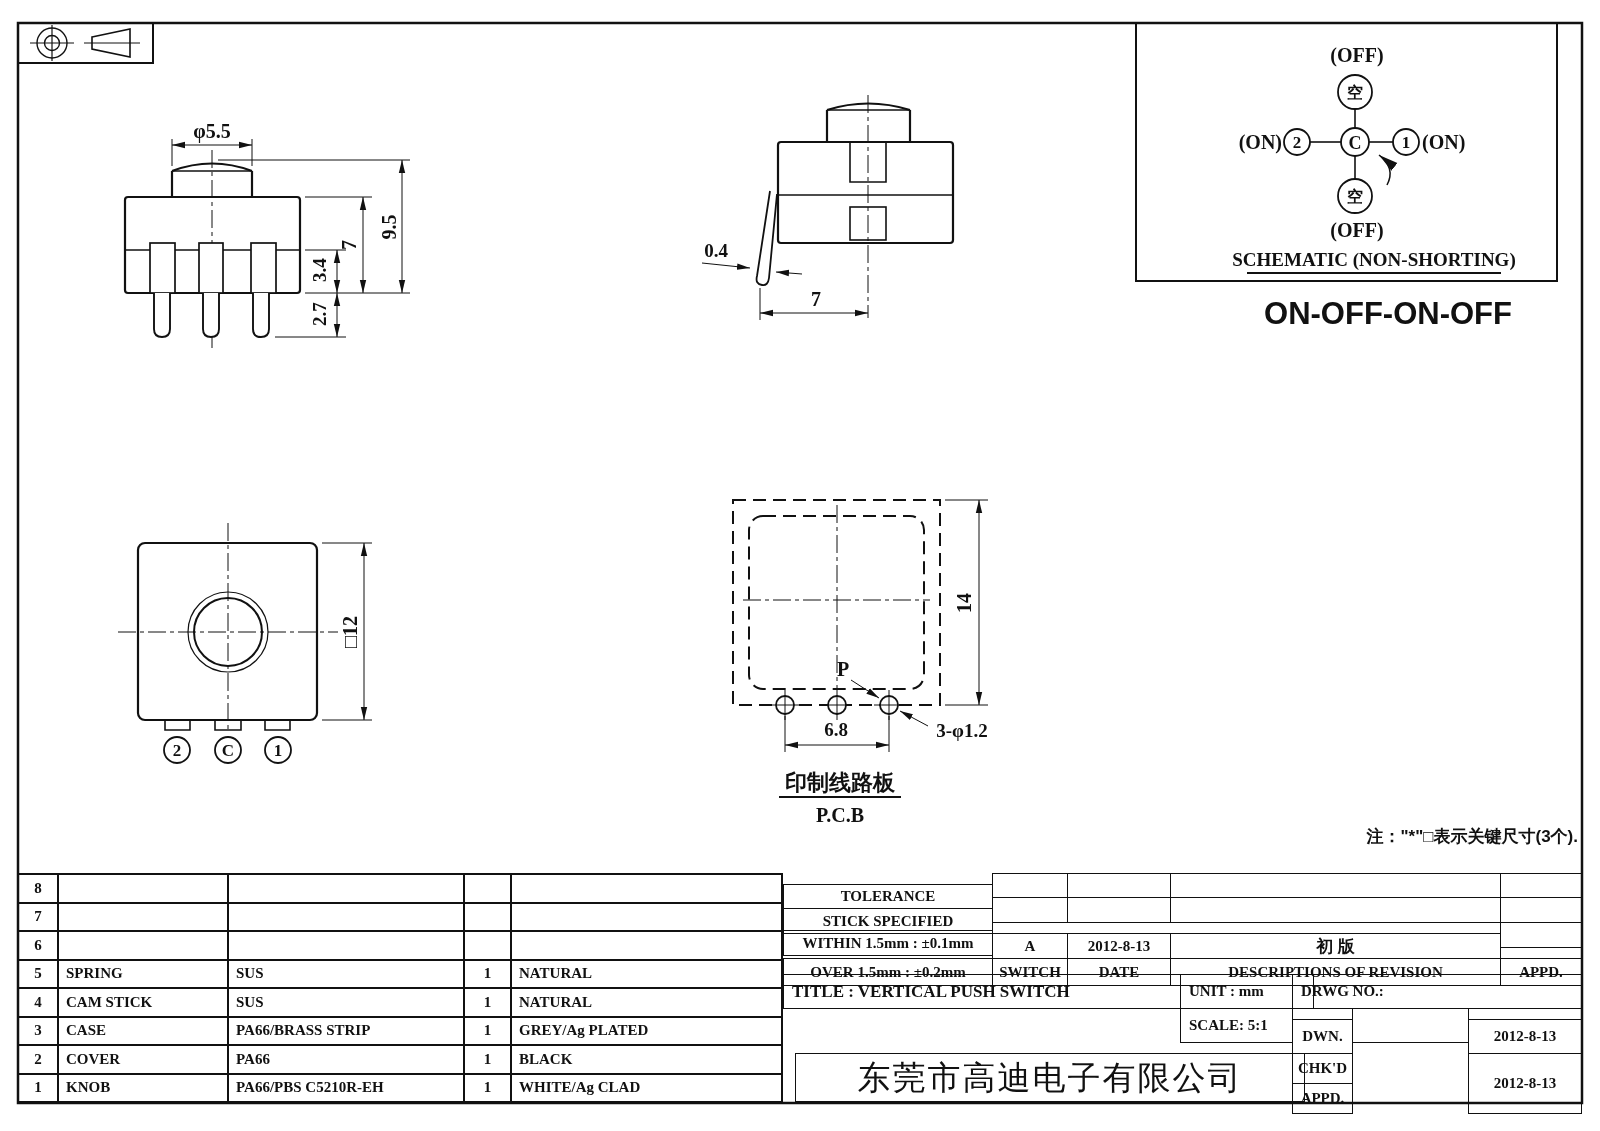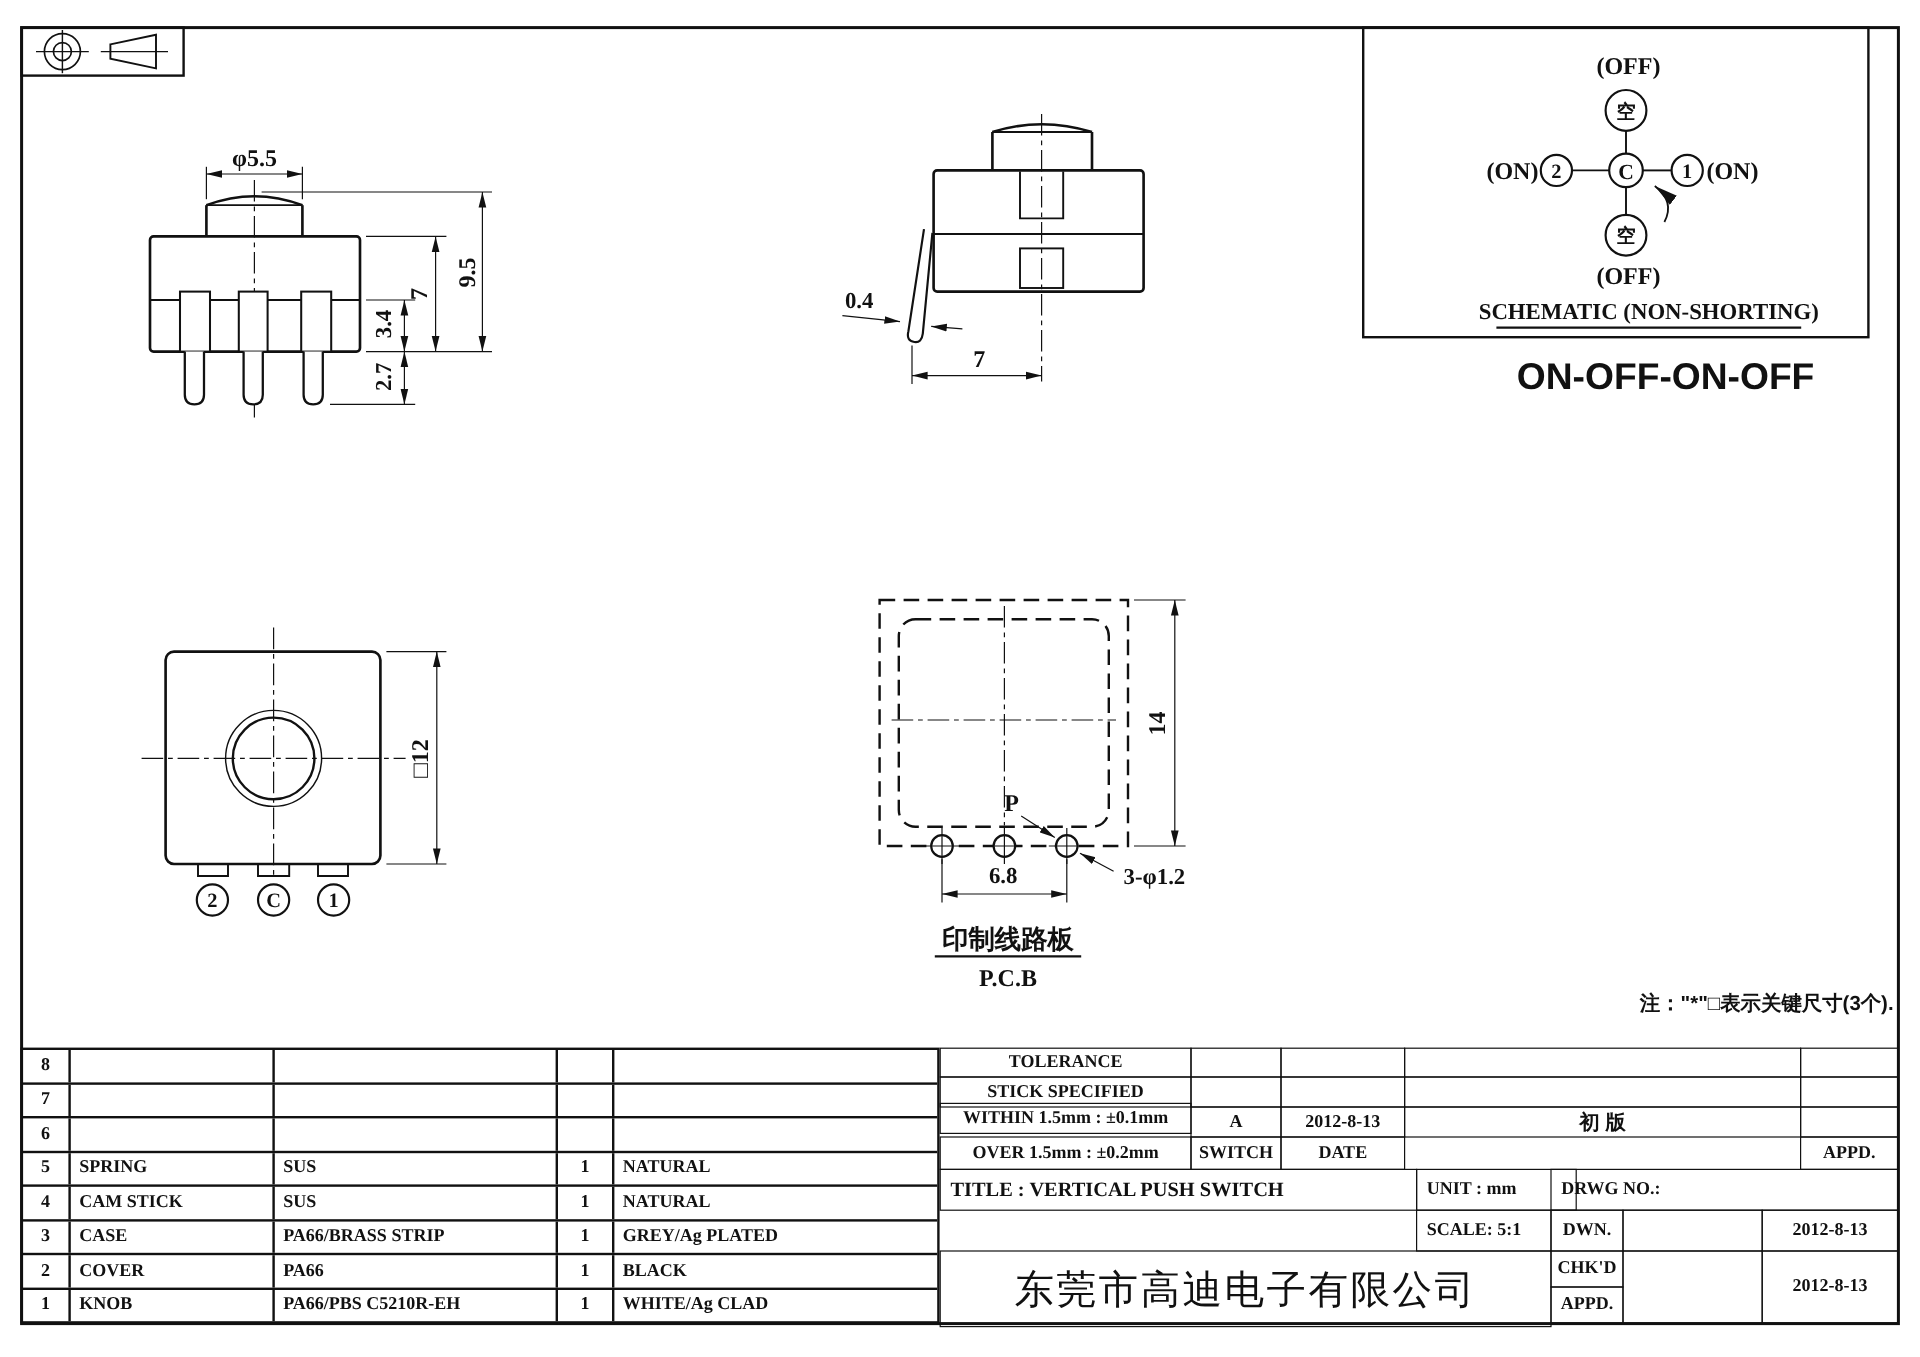--- a/index.html
+++ b/index.html
@@ -16,21 +16,21 @@
   .pt-row:last-child{border-bottom:none;}
   .pt-cell{border-right:2px solid #111;display:flex;align-items:center;padding:0 0 0 7px;
       box-sizing:border-box;overflow:hidden;white-space:nowrap;line-height:1;}
   .pt-cell:last-child{border-right:none;}
   .pt-c{justify-content:center;padding:0;}
   
   #title-block{position:absolute;left:783px;top:873px;width:799px;height:230px;box-sizing:border-box;
       font-size:15px;font-weight:bold;}
   .tb-cell{position:absolute;border:1px solid #111;box-sizing:border-box;display:flex;
       align-items:center;overflow:hidden;white-space:nowrap;line-height:1;}
-  .tb-c{justify-content:center;}
+  .tb-c{justify-content:center;margin-top:11px;}
   .tb-l{padding-left:8px;}
   .cjk{font-family:"Liberation Sans",sans-serif;}
   #company-cell{font-size:33px;font-weight:normal;letter-spacing:2px;}
 </style>
 </head>
 <body>
 
 <div id="sheet">
 
 <svg width="1600" height="1131" viewBox="0 0 1600 1131">
@@ -271,35 +271,36 @@
   <div class="tb-cell tb-c" style="left:209px;top:74px;width:76px;height:28px">SWITCH</div>
 
   <div class="tb-cell" style="left:284px;top:0;width:104px;height:25px"></div>
   <div class="tb-cell" style="left:284px;top:24px;width:104px;height:26px"></div>
   <div class="tb-cell tb-c" style="left:284px;top:49px;width:104px;height:26px">2012-8-13</div>
   <div class="tb-cell tb-c" style="left:284px;top:74px;width:104px;height:28px">DATE</div>
 
   <div class="tb-cell" style="left:387px;top:0;width:331px;height:25px"></div>
   <div class="tb-cell" style="left:387px;top:24px;width:331px;height:26px"></div>
   <div class="tb-cell tb-c cjk" style="left:387px;top:49px;width:331px;height:26px;font-size:17px">初  版</div>
+  <div class="tb-cell tb-c" style="left:387px;top:74px;width:331px;height:28px">DESCRIPTIONS OF REVISION</div>
 
   <div class="tb-cell" style="left:717px;top:0;width:82px;height:25px"></div>
   <div class="tb-cell" style="left:717px;top:24px;width:82px;height:26px"></div>
   <div class="tb-cell" style="left:717px;top:49px;width:82px;height:26px"></div>
   <div class="tb-cell tb-c" style="left:717px;top:74px;width:82px;height:28px">APPD.</div>
 
   <div class="tb-cell tb-l" style="left:0;top:101px;width:398px;height:35px;font-size:17px">TITLE :  VERTICAL PUSH SWITCH</div>
   <div class="tb-cell tb-l" style="left:397px;top:101px;width:134px;height:35px">UNIT :  mm</div>
   <div class="tb-cell tb-l" style="left:509px;top:101px;width:290px;height:35px">DRWG NO.:</div>
 
   <div class="tb-cell tb-l" style="left:397px;top:135px;width:113px;height:35px">SCALE:  5:1</div>
   <div class="tb-cell tb-c" style="left:509px;top:135px;width:61px;height:35px">DWN.</div>
   <div class="tb-cell" style="left:569px;top:135px;width:117px;height:35px"></div>
   <div class="tb-cell tb-c" style="left:685px;top:135px;width:114px;height:35px">2012-8-13</div>
 
-  <div class="tb-cell tb-c cjk" id="company-cell" style="left:0;top:169px;width:510px;height:64px">东莞市高迪电子有限公司</div>
+  <div class="tb-cell tb-c cjk" id="company-cell" style="left:12px;top:169px;width:510px;height:49px">东莞市高迪电子有限公司</div>
   <div class="tb-cell tb-c" style="left:509px;top:169px;width:61px;height:31px">CHK'D</div>
   <div class="tb-cell tb-c" style="left:509px;top:199px;width:61px;height:31px">APPD.</div>
   <div class="tb-cell" style="left:569px;top:169px;width:117px;height:61px"></div>
   <div class="tb-cell tb-c" style="left:685px;top:169px;width:114px;height:61px">2012-8-13</div>
 </div>
 
 </div>
 
 </body></html>

